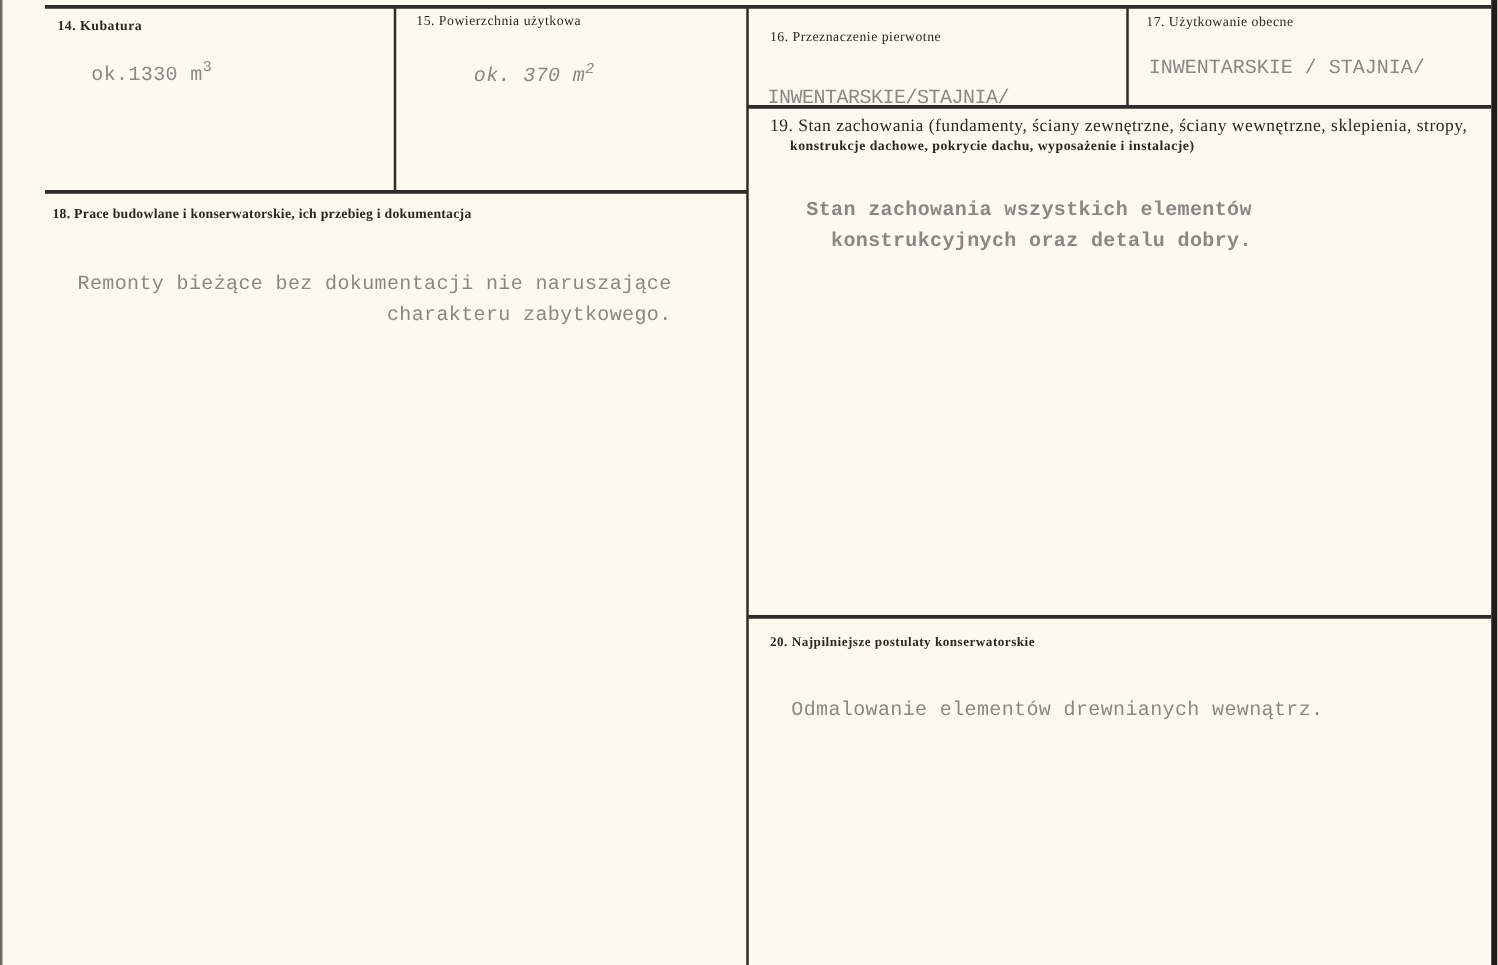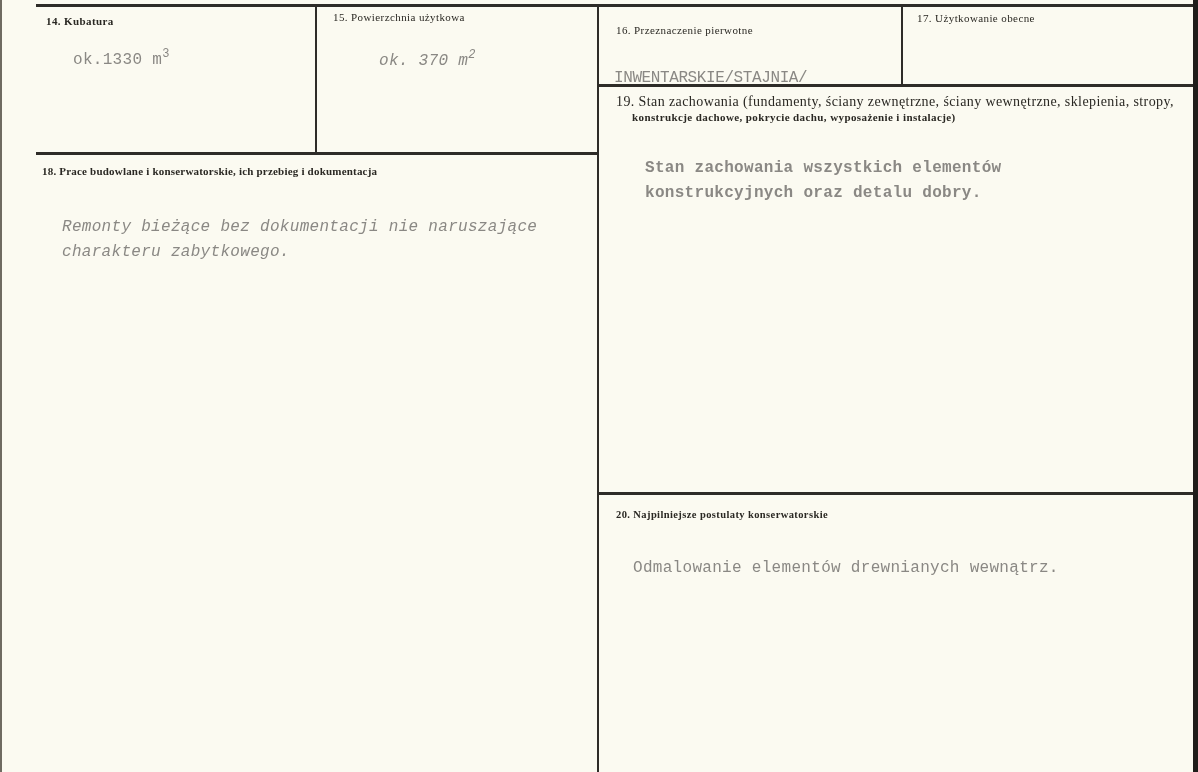--- a/index.html
+++ b/index.html
@@ -42,20 +42,21 @@
   }
   .label.bold { font-weight: bold; }
 
   .typed {
     position: absolute;
     font-family: "Liberation Mono", "DejaVu Sans Mono", monospace;
     font-size: 16px;
     color: #8a8884;
     white-space: nowrap;
     letter-spacing: 0.3px;
+    text-align: right;
   }
   .typed.multi { white-space: pre-line; line-height: 25px; }
   .typed sup { font-size: 12px; vertical-align: 7px; }
 </style>
 </head>
 <body>
 
 <div class="page">
   <div class="edge-left"></div>
   <div class="edge-right"></div>
@@ -75,23 +76,24 @@
 
   <div class="label" style="left:333px; top:11px;">15. Powierzchnia użytkowa</div>
   <div class="typed" style="left:379px; top:48px;font-style:italic;">
     <span>ok. 370 m</span><sup>2</sup>
   </div>
 
   <div class="label" style="left:616px; top:24px;">16. Przeznaczenie pierwotne</div>
   <div class="typed" style="left:614px; top:45px; letter-spacing:-0.4px;margin-top:24px;">INWENTARSKIE/STAJNIA/</div>
 
   <div class="label bold" style="left:917px; top:12px; font-weight:normal;">17. Użytkowanie obecne</div>
+  <div class="typed" style="left:919px; top:45px; letter-spacing:0px;">INWENTARSKIE / STAJNIA/</div>
 
   <div class="label bold" style="left:42px; top:165px; font-size:11px; letter-spacing:0.2px;">18. Prace budowlane i konserwatorskie, ich przebieg i dokumentacja</div>
-  <div class="typed multi" style="left:62px; top:215px;font-style:italic;">Remonty bieżące bez dokumentacji nie naruszające
+  <div class="typed multi" style="left:62px; top:215px;">Remonty bieżące bez dokumentacji nie naruszające
 charakteru zabytkowego.</div>
 
   <div class="label" style="left:616px; top:94px; font-weight:normal; font-size:14px;">19. Stan zachowania (fundamenty, ściany zewnętrzne, ściany wewnętrzne, sklepienia, stropy,</div>
   <div class="label" style="left:632px; top:111px; font-weight:bold; font-size:11px;">konstrukcje dachowe, pokrycie dachu, wyposażenie i instalacje)</div>
   <div class="typed multi" style="left:645px; top:156px;font-weight:bold;">Stan zachowania wszystkich elementów
 konstrukcyjnych oraz detalu dobry.</div>
 
   <div class="label bold" style="left:616px; top:509px; font-size:10.5px;">20. Najpilniejsze postulaty konserwatorskie</div>
   <div class="typed" style="left:633px; top:559px;">Odmalowanie elementów drewnianych wewnątrz.</div>
 </div>

